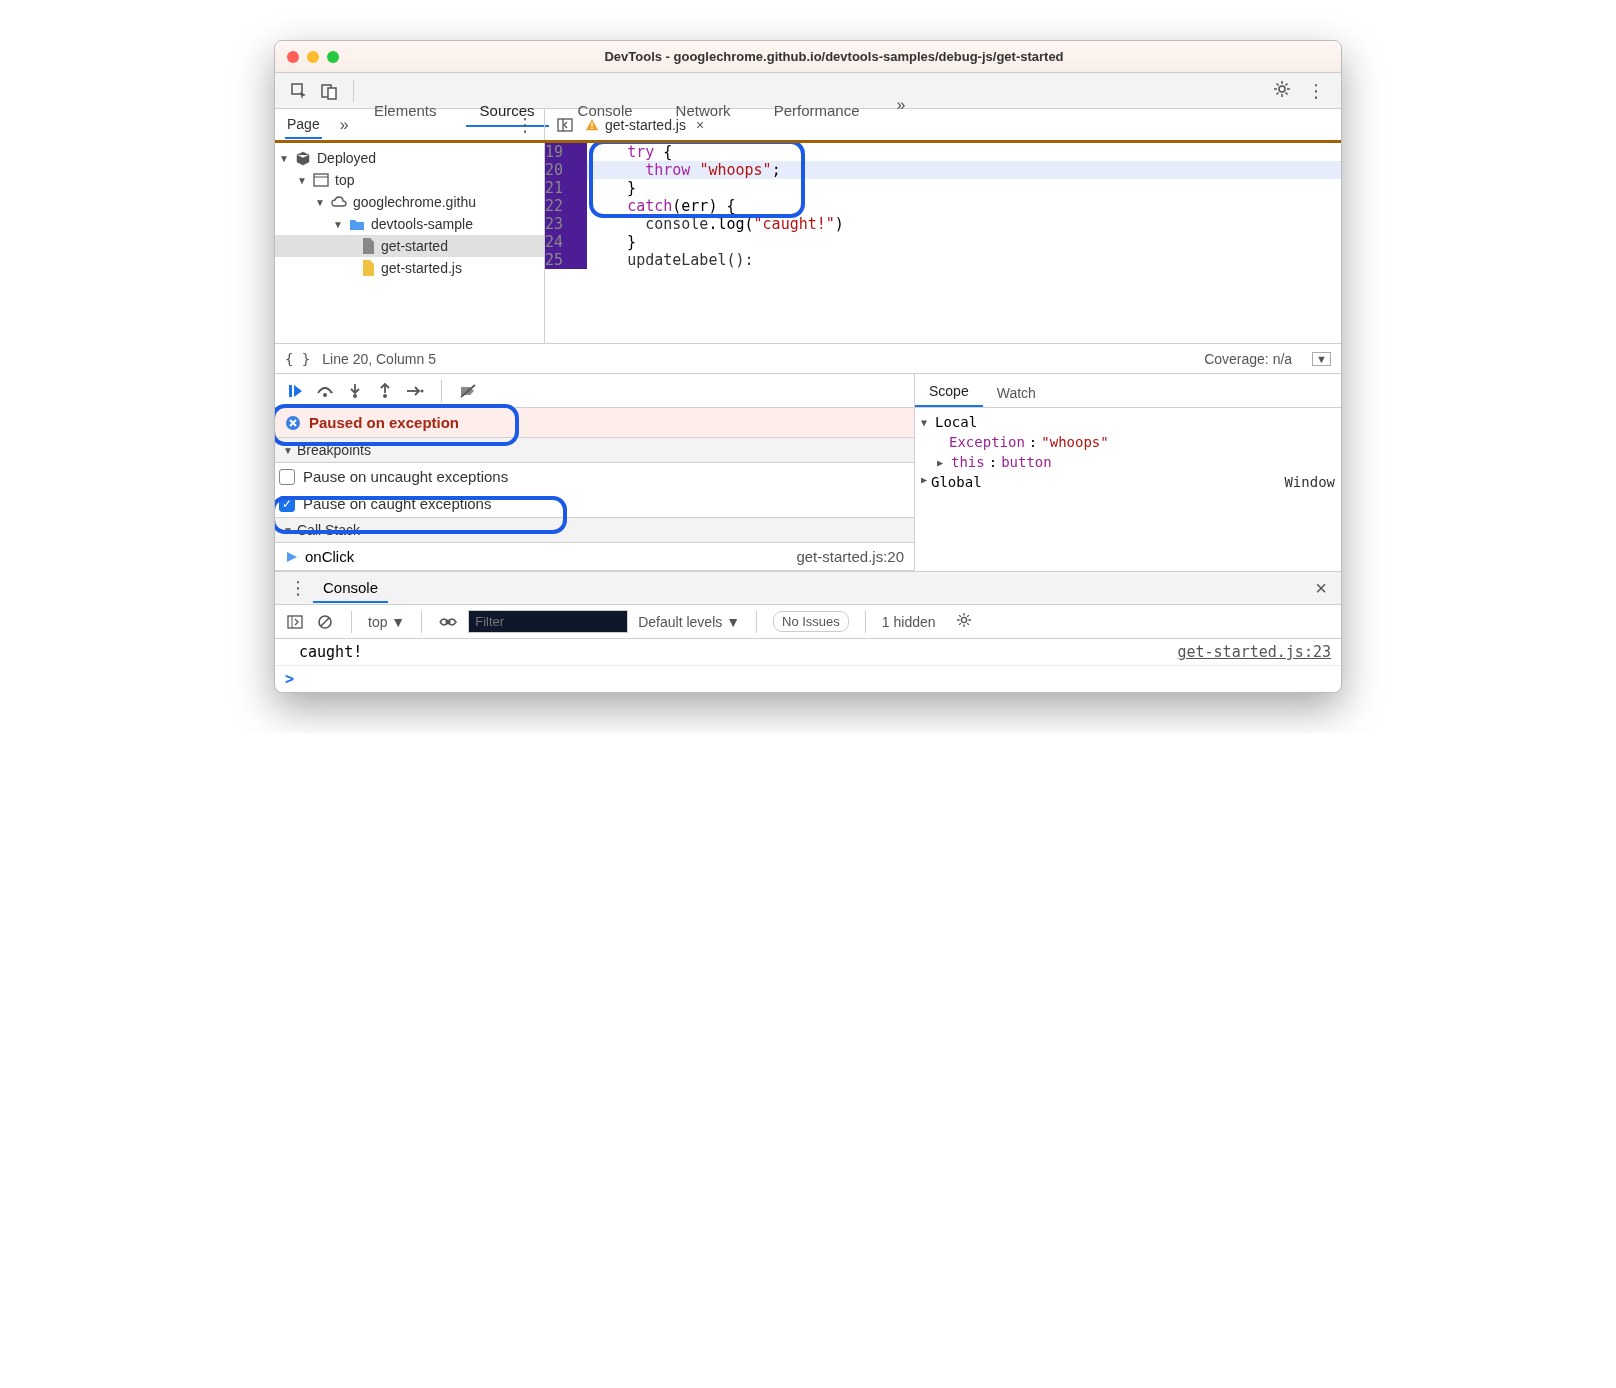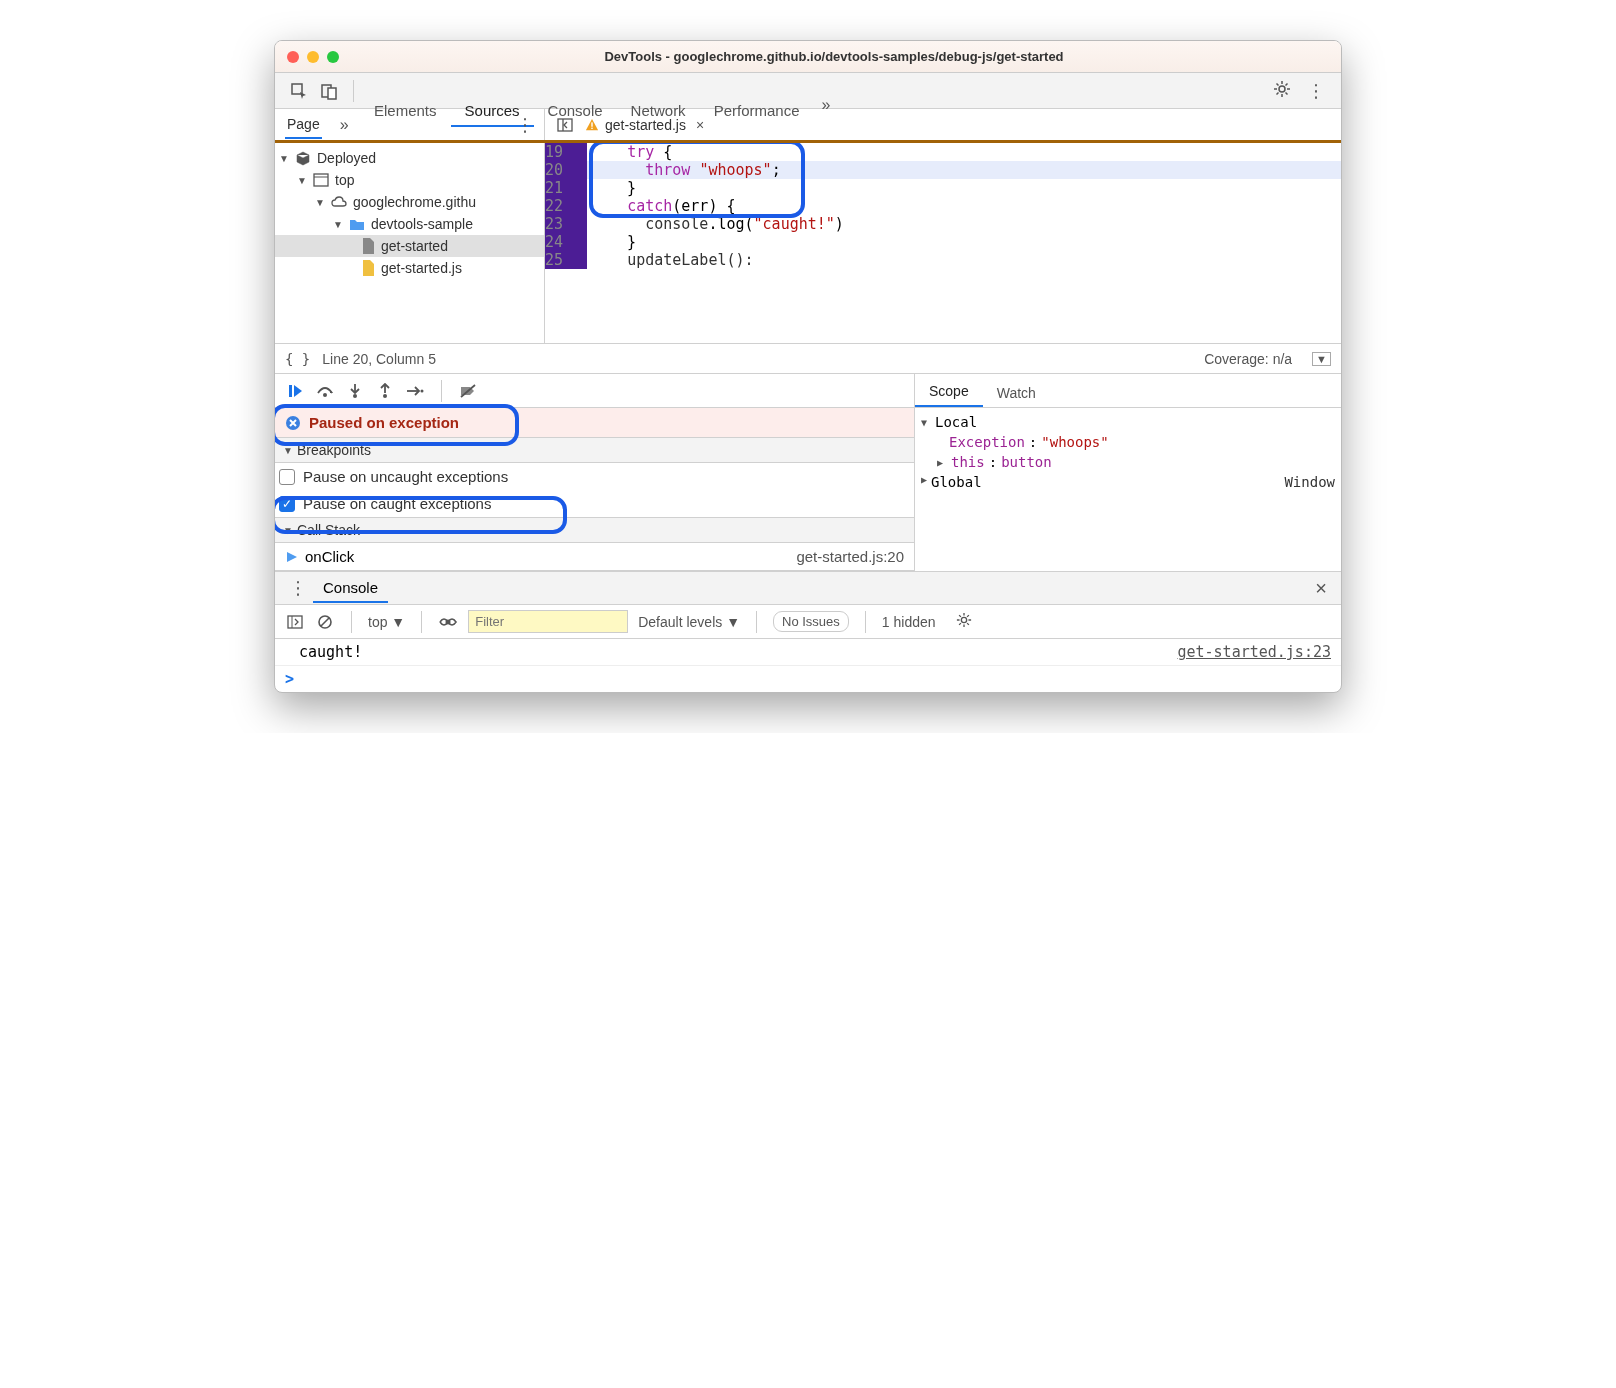--- a/index.html
+++ b/index.html
@@ -6,21 +6,21 @@
 body { font-family: -apple-system, BlinkMacSystemFont, "Segoe UI", Helvetica, sans-serif; background: #fff; }
 .window { width: 1068px; margin: 40px auto; border: 1px solid #bbb; border-radius: 8px; overflow: hidden; box-shadow: 0 15px 40px rgba(0,0,0,0.35); background: #fff; }
 .titlebar { height: 32px; background: linear-gradient(#fdf6f2,#f8eee8); display:flex; align-items:center; padding:0 12px; border-bottom:1px solid #ccc; }
 .traffic { display:flex; gap:8px; }
 .dot { width:12px; height:12px; border-radius:50%; }
 .title { flex:1; text-align:center; font-size:13px; color:#333; font-weight:600; }
 .toolbar { height:36px; display:flex; align-items:center; border-bottom:1px solid #d0d0d0; padding:0 6px; background:#f3f3f3; }
 .tool-icons { display:flex; gap:6px; padding:0 6px; }
 .icon-btn { width:24px; height:24px; display:flex; align-items:center; justify-content:center; color:#555; }
 .sep { width:1px; height:22px; background:#ccc; margin:0 6px; }
-.tabs { display:flex; gap:0; flex:1;margin-top:41px; }
+.tabs { display:flex; gap:15px; flex:1;margin-top:41px; }
 .tab { padding:6px 14px; font-size:15px; color:#555; cursor:pointer; }
 .tab.active { color:#222; border-bottom:2px solid #1a73e8; font-weight:500; }
 .chevron { color:#555; padding:0 8px; font-size:16px; }
 .gear { color:#555; padding:0 6px; }
 .kebab { color:#555; padding:0 10px; font-size:18px; }
 
 .subbar { height:34px; display:flex; border-bottom:3px solid #a16207; }
 .subbar-left { width:270px; display:flex; align-items:center; padding:0 10px; border-right:1px solid #d0d0d0; }
 .subbar-left .page-tab { font-size:14px; color:#333; border-bottom:2px solid #1a73e8; padding:5px 2px; }
 .subbar-right { flex:1; display:flex; align-items:center; padding:0 8px; gap:8px; }
@@ -70,21 +70,21 @@
 .val-str { color:#b31412; }
 .val-obj { color:#333; }
 .global-row { display:flex; padding:2px 0; }
 
 .console-tab-bar { height:34px; display:flex; align-items:center; border-top:1px solid #d0d0d0; border-bottom:1px solid #d0d0d0; padding:0 8px; background:#f3f3f3; }
 .console-tab-bar .kebab-v { font-size:18px; color:#555; padding:0 6px; }
 .console-tab-bar .ctab { padding:5px 10px; font-size:15px; border-bottom:2px solid #1a73e8; }
 .console-tab-bar .close { margin-left:auto; font-size:20px; color:#555; padding:0 6px; }
 
 .console-toolbar { height:34px; display:flex; align-items:center; gap:10px; padding:0 10px; border-bottom:1px solid #d0d0d0; font-size:14px; color:#555; }
-.filter-input { border:1px solid #ccc; padding:3px 6px; font-size:13px; width:160px; color:#888; background:#fef9c3; }
+.filter-input { border:1px solid #ccc; padding:3px 6px; font-size:13px; width:160px; color:#888; background:#0f172a; }
 .issue-pill { border:1px solid #ccc; border-radius:9px; padding:2px 8px; font-size:13px; }
 
 .console-body { font-family:Menlo,monospace; font-size:15px; }
 .console-row { display:flex; padding:4px 10px; border-bottom:1px solid #eee; }
 .console-row .src { margin-left:auto; text-decoration:underline; color:#555; }
 .prompt-row { padding:4px 10px; color:#1a73e8; font-weight:bold; }
 
 .annotation { position:relative; }
 </style>
 </head>

